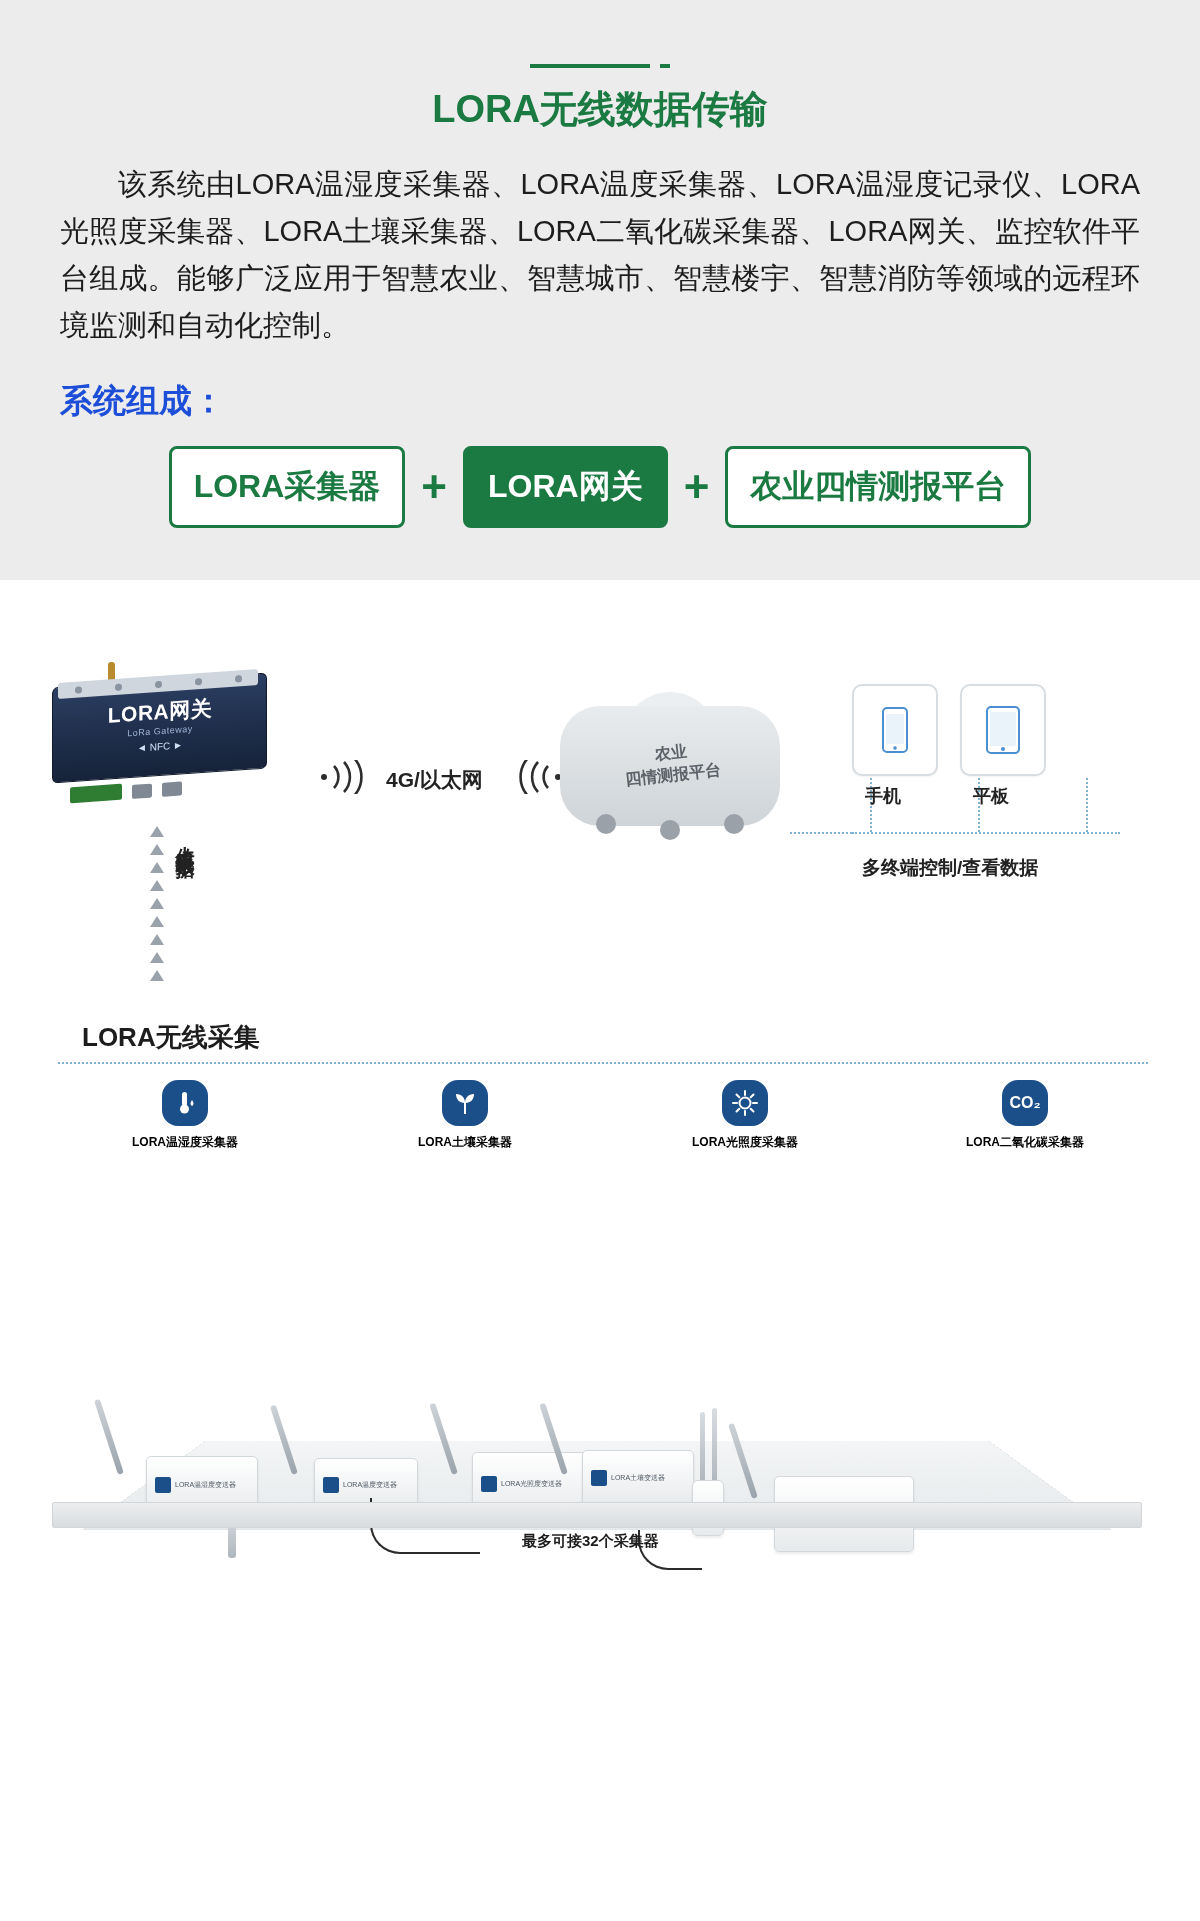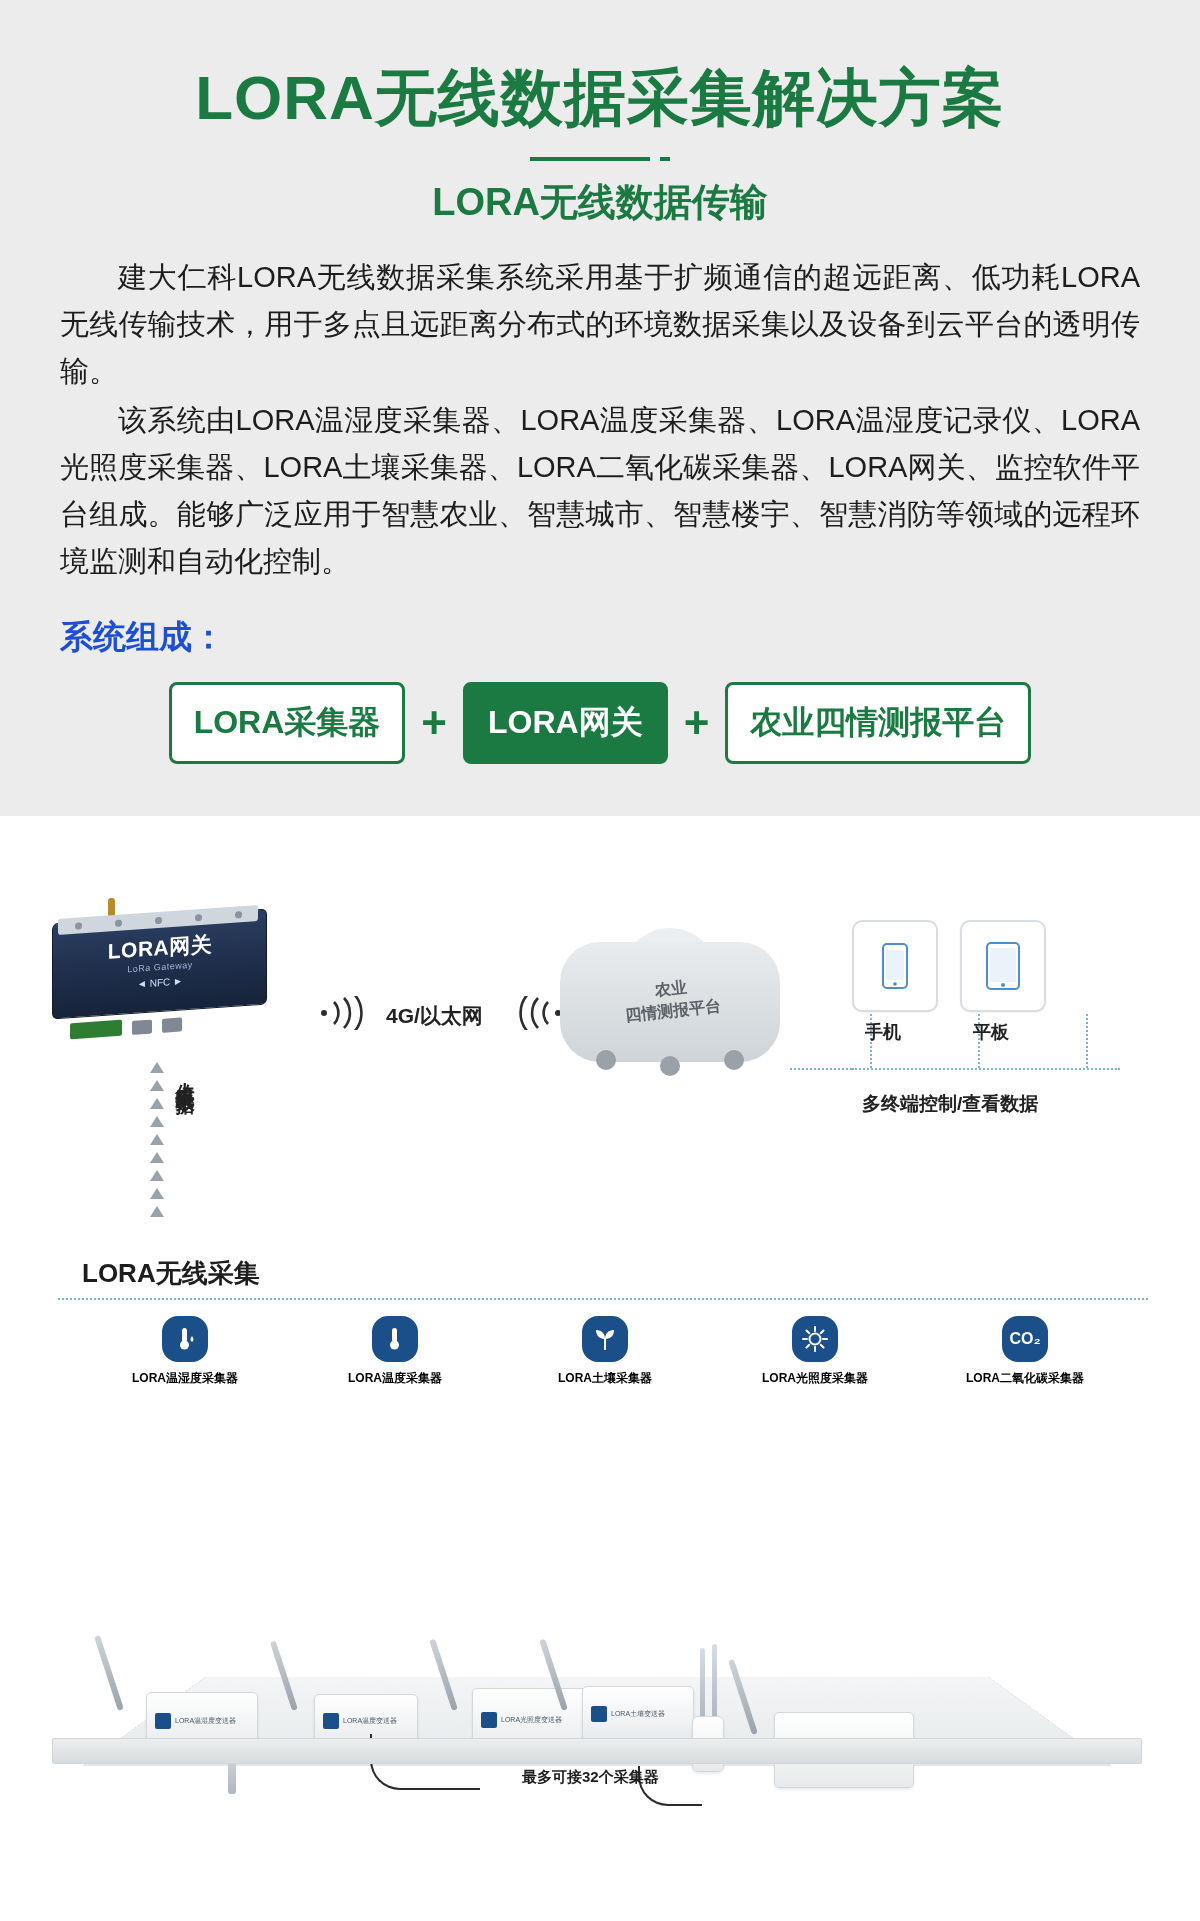--- a/index.html
+++ b/index.html
@@ -409,30 +409,28 @@
     white-space: nowrap;
   }
 </style>
 </head>
 <body>
 
 <div class="page">
 
   <div class="top-section">
 
-    <h1 class="main-title">LORA无线数据采集解决方案</h1>
 
     <div class="divider-wrap">
       <div class="divider-line"></div>
       <div class="divider-dot"></div>
     </div>
 
     <h2 class="sub-title">LORA无线数据传输</h2>
 
-    <p class="body-text">建大仁科LORA无线数据采集系统采用基于扩频通信的超远距离、低功耗LORA无线传输技术，用于多点且远距离分布式的环境数据采集以及设备到云平台的透明传输。</p>
     <p class="body-text">该系统由LORA温湿度采集器、LORA温度采集器、LORA温湿度记录仪、LORA光照度采集器、LORA土壤采集器、LORA二氧化碳采集器、LORA网关、监控软件平台组成。能够广泛应用于智慧农业、智慧城市、智慧楼宇、智慧消防等领域的远程环境监测和自动化控制。</p>
 
     <div class="section-label">系统组成：</div>
 
     <div class="compose-row">
       <div class="compose-box">LORA采集器</div>
       <div class="plus">+</div>
       <div class="compose-box filled">LORA网关</div>
       <div class="plus">+</div>
       <div class="compose-box">农业四情测报平台</div>
@@ -548,29 +546,20 @@
     <div class="sensors">
       <div class="sensor-col">
         <div class="sensor-ico">
           <svg width="22" height="26" viewBox="0 0 22 26">
             <rect x="8" y="2" width="5" height="14" rx="2.5" fill="#fff"></rect>
             <circle cx="10.5" cy="19" r="4.5" fill="#fff"></circle>
             <path d="M18 10 q3 4 0 6 q-3 -2 0 -6" fill="#fff"></path>
           </svg>
         </div>
         <div class="sensor-name">LORA温湿度采集器</div>
-      </div>
-      <div class="sensor-col">
-        <div class="sensor-ico">
-          <svg width="18" height="26" viewBox="0 0 18 26">
-            <rect x="6" y="2" width="5" height="14" rx="2.5" fill="#fff"></rect>
-            <circle cx="8.5" cy="19" r="4.5" fill="#fff"></circle>
-          </svg>
-        </div>
-        <div class="sensor-name">LORA温度采集器</div>
       </div>
       <div class="sensor-col">
         <div class="sensor-ico">
           <svg width="26" height="26" viewBox="0 0 26 26">
             <path d="M13 24 L13 12" stroke="#fff" stroke-width="2"></path>
             <path d="M13 13 C7 13 4 9 4 4 C10 4 13 8 13 13 Z" fill="#fff"></path>
             <path d="M13 13 C19 13 22 9 22 4 C16 4 13 8 13 13 Z" fill="#fff"></path>
           </svg>
         </div>
         <div class="sensor-name">LORA土壤采集器</div>

